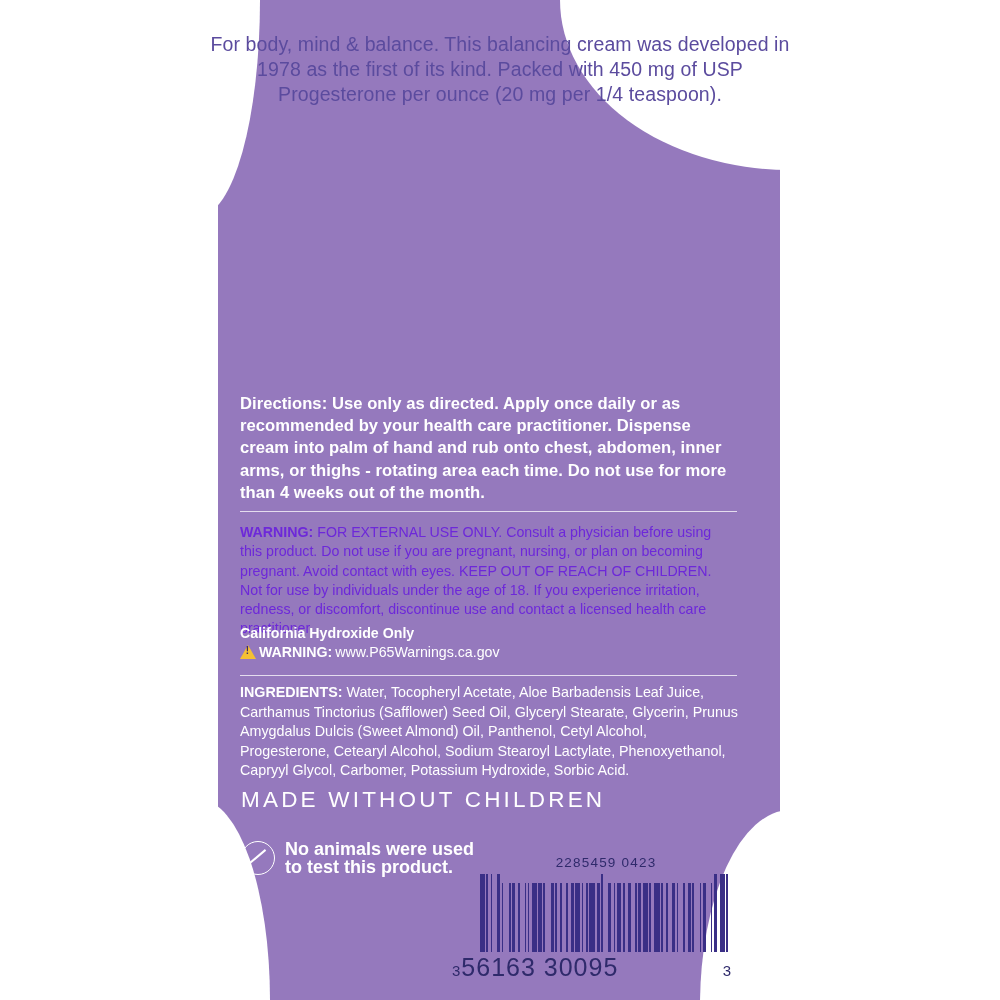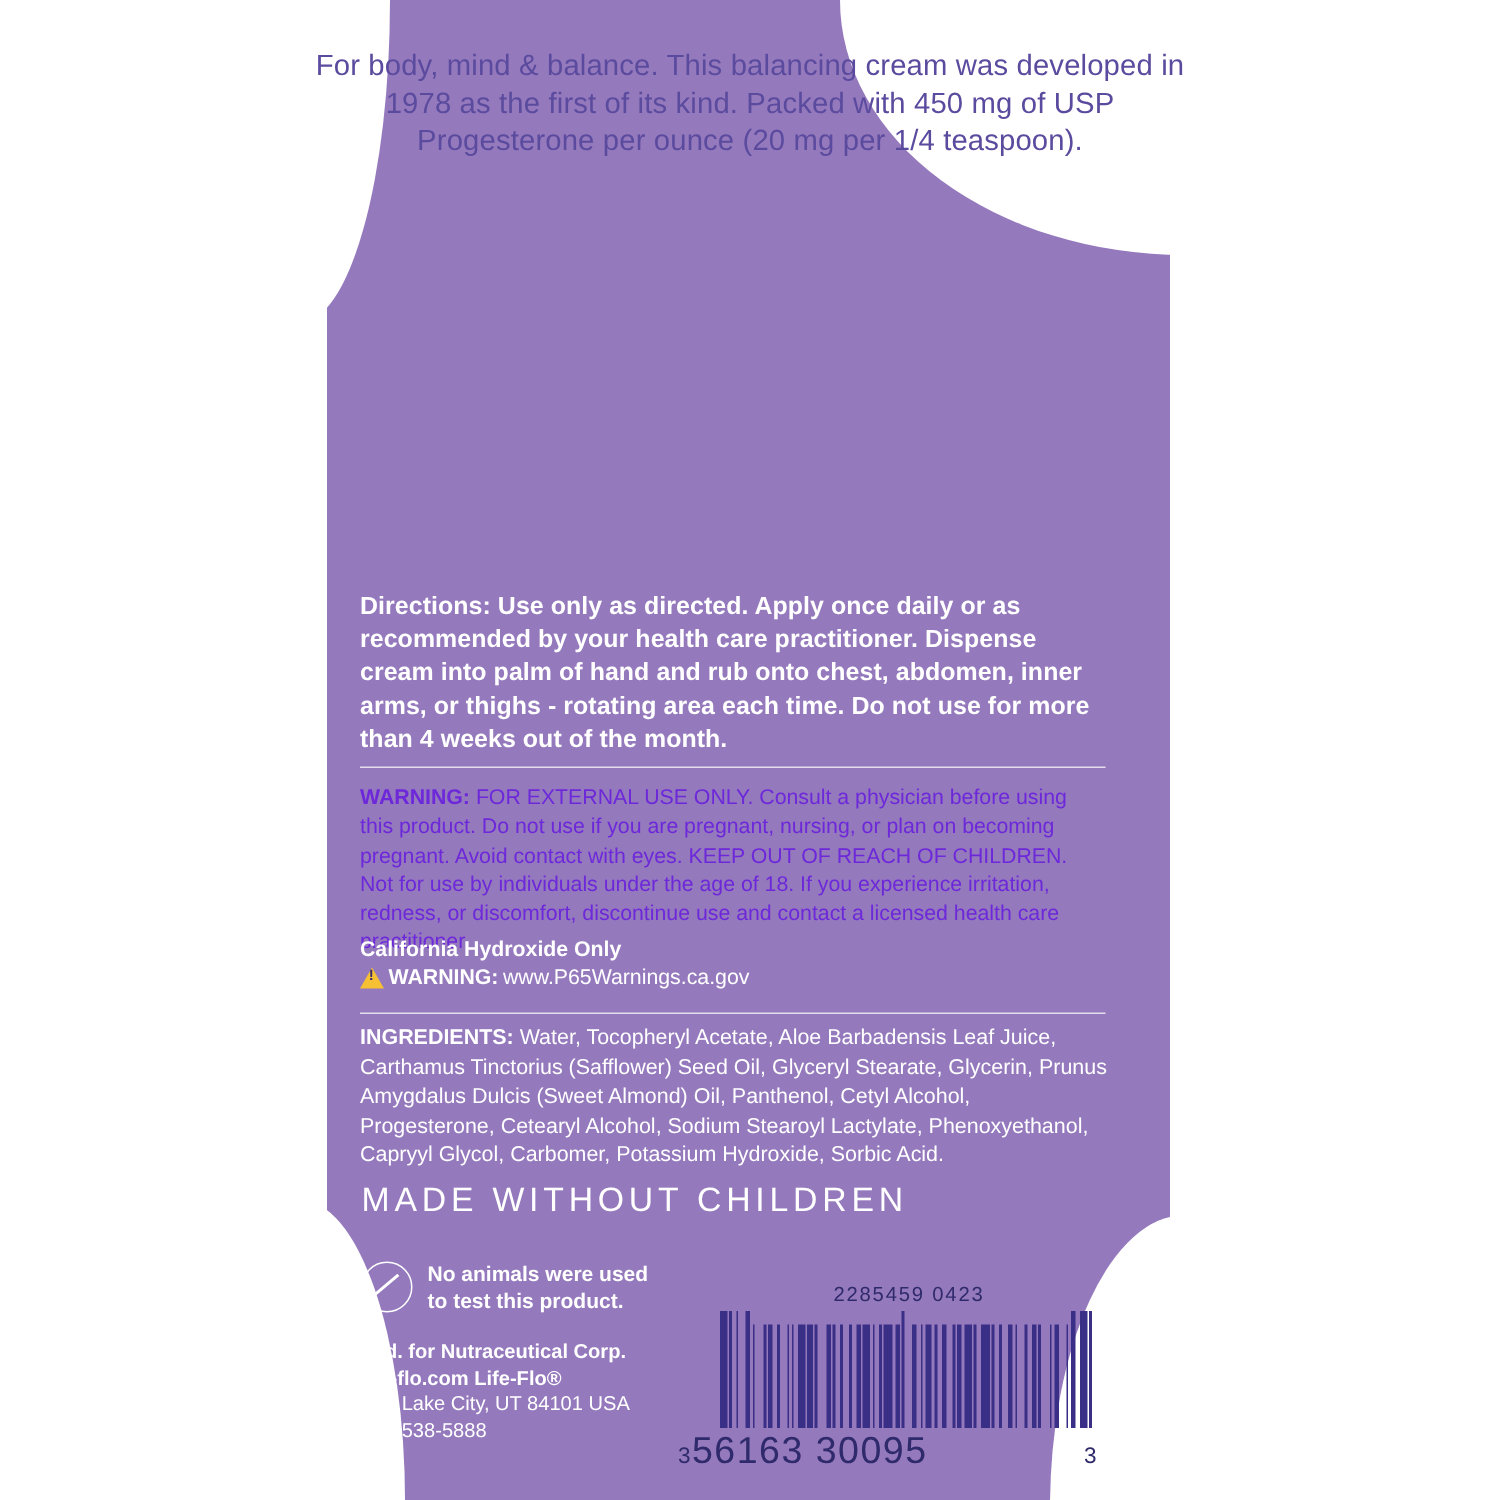--- a/index.html
+++ b/index.html
@@ -218,21 +218,21 @@
     position: absolute;
     left: 4px;
     top: 14px;
     width: 22px;
     height: 1.6px;
     background: #ffffff;
     transform: rotate(-40deg);
   }
   .cruelty .cf-text {
     color: #ffffff;
-    font-size: 14px;
+    font-size: 18px;
     line-height: 18px;
     font-weight: bold;
   }
 
   
   .mfd {
     position: absolute;
     left: 241px;
     top: 892px;
     color: #ffffff;
@@ -325,26 +325,20 @@
   <div class="parabens">MADE WITHOUT CHILDREN</div>
 
   <div class="cruelty">
     <div class="circ"></div>
     <div class="cf-text">
       <div>No animals were used</div>
       <div>to test this product.</div>
     </div>
   </div>
 
-  <div class="mfd">
-    <div class="b">Mfd. for Nutraceutical Corp.</div>
-    <div class="b">life-flo.com Life-Flo®</div>
-    <div>Salt Lake City, UT 84101 USA</div>
-    <div>800-538-5888</div>
-  </div>
 
   <div class="barcode-wrap">
     <div class="lot">2285459  0423</div>
     <div class="bars" id="bars">
         <span style="width: 4.62963px;"></span>
         <span style="width: 1.54321px; background: transparent;"></span>
         <span style="width: 1.54321px;"></span>
         <span style="width: 3.08642px; background: transparent;"></span>
         <span style="width: 1.54321px;"></span>
         <span style="width: 4.62963px; background: transparent;"></span>

